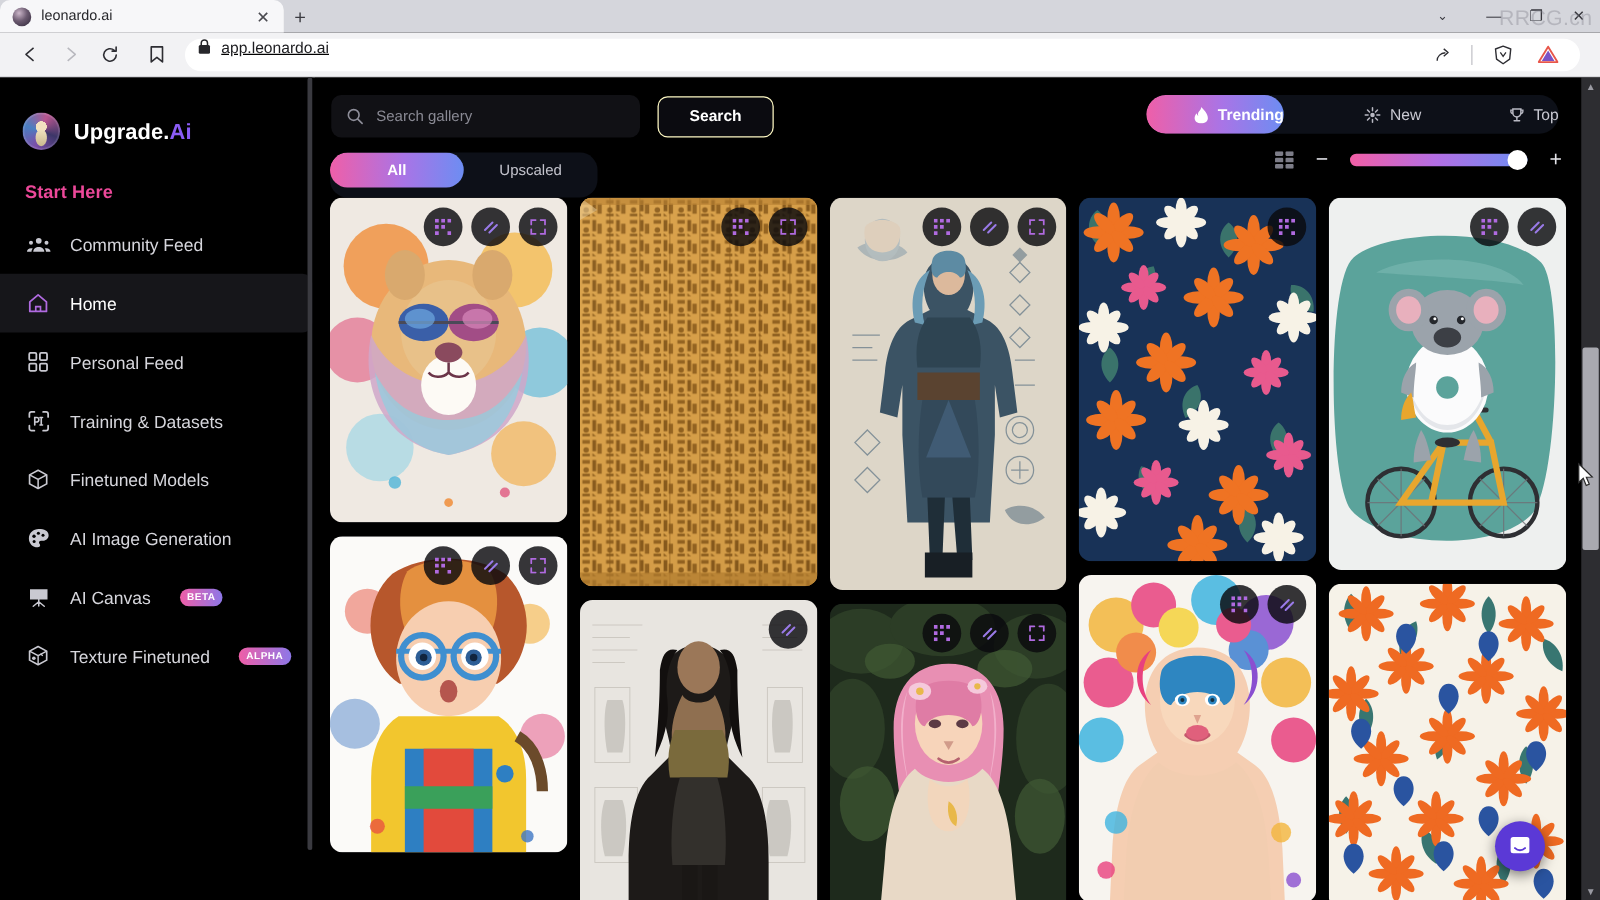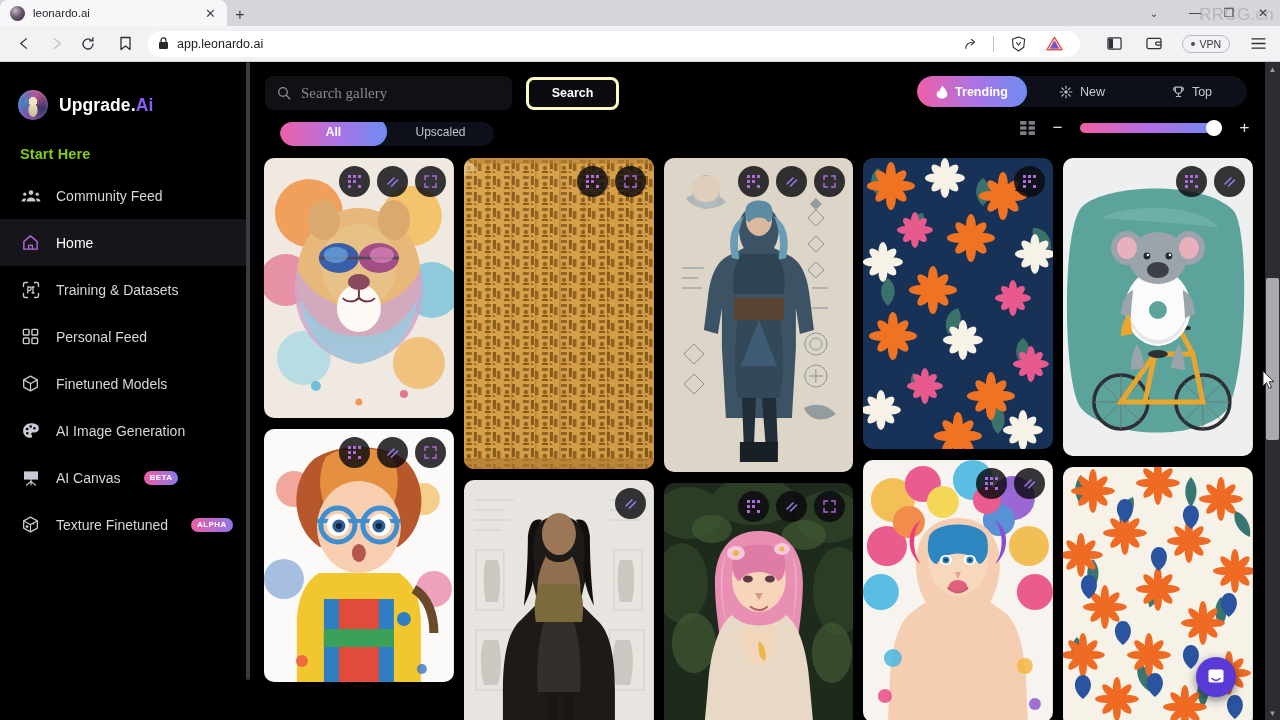--- a/index.html
+++ b/index.html
@@ -66,22 +66,23 @@
     width: 28px; height: 28px; display: flex; align-items: center;
     justify-content: center; border-radius: 4px; color: #2e2e33;
   }
   .nav-btn.disabled { color: #b8b8be; }
   .bookmark-btn {
     width: 26px; height: 28px; display: flex; align-items: center;
     justify-content: center; color: #2e2e33; margin-left: 6px;
   }
   .omnibox {
     flex: 1; height: 26px; background: #fff; border-radius: 13px;
-    display: flex; align-items: center; padding: 0 10px; gap: 8px;
+    display: flex; padding: 0 10px; gap: 8px;
     margin: 0 6px;
+    text-decoration: underline;
   }
   .omni-url { font-size: 12.5px; color: #1d1d20; flex: 1; }
   .omni-right { display: flex; align-items: center; gap: 12px; padding-right: 4px; }
   .tb-icon {
     width: 24px; height: 26px; display: flex; align-items: center;
     justify-content: center; color: #2e2e33;
   }
   .vpn-chip {
     border: 1px solid #b9b9c0; border-radius: 11px; height: 18px;
     display: flex; align-items: center; gap: 4px; padding: 0 8px;
@@ -140,21 +141,21 @@
   }
   .vdiv { width: 1px; height: 19px; background: #33333c; margin: 0 3px; }
   .upgrade-btn {
     flex: 1; height: 29px; border-radius: 15px;
     background: linear-gradient(90deg, #f05fa8 0%, #a974e6 52%, #6d8df2 100%);
     color: #fff; font-size: 12.5px; font-weight: 700;
     display: flex; align-items: center; justify-content: center;
   }
 
   .sec-label {
-    color: #84cc16; font-size: 14.5px; font-weight: 700;
+    color: #ec4899; font-size: 14.5px; font-weight: 700;
     padding: 26px 0 10px 20px; letter-spacing: .1px;
   }
   .nav-item {
     height: 47px; display: flex; align-items: center; gap: 15px;
     padding-left: 20px; color: #d6d6dc; font-size: 14px;
     position: relative;
   }
   .nav-item.active {
     background: #16161a; border-radius: 0 8px 8px 0;
   }
@@ -186,48 +187,48 @@
   .topbar { height: 96px; position: relative; }
   .search-wrap {
     position: absolute; left: 13px; top: 14px;
     display: flex; align-items: center; gap: 14px;
   }
   .search-box {
     width: 247px; height: 34px; background: #111115; border-radius: 8px;
     display: flex; align-items: center; gap: 10px; padding: 0 12px;
   }
   .search-ico { color: #8e8e99; font-size: 13px; display: flex; }
-  .search-ph { color: #8a8a94; font-size: 15px; font-family: Liberation Serif, serif; }
+  .search-ph { color: #8a8a94; font-size: 12px; }
   .search-btn {
     width: 93px; height: 33px; border-radius: 8px;
-    border: 3px solid #fef9c3; background: #0b0b10;
+    border: 1px solid #fef9c3; background: #0b0b10;
     color: #fff; font-size: 12.5px; font-weight: 700;
     display: flex; align-items: center; justify-content: center;
   }
   .pill-group {
-    position: absolute; left: 28px; top: 60px;
-    height: 24px; background: #0d1018; border-radius: 14px;
-    display: flex; align-items: flex-end; overflow: hidden;
+    position: absolute; left: 12px; top: 60px;
+    height: 36px; background: #0d1018; border-radius: 14px;
+    display: flex; align-items: flex-start; overflow: hidden;
   }
   .pill {
     height: 28px; display: flex; align-items: center; justify-content: center;
     font-size: 12px; color: #c3c3cc; padding: 0 10px; min-width: 107px;
   }
   .pill.active {
     background: linear-gradient(90deg,#ef5fa8 0%, #a974e6 55%, #6d8df2 100%);
     color: #fff; font-weight: 700; border-radius: 14px;
   }
   .sort-group {
     position: absolute; right: 18px; top: 14px;
     height: 31px; background: #0d1018; border-radius: 16px;
     display: flex; align-items: center; overflow: hidden;
   }
   .sort-item {
     height: 31px; min-width: 110px; display: flex; align-items: center;
-    justify-content: center; gap: 7px; font-size: 12.5px; color: #c9c9d2;
+    justify-content: flex-end; gap: 7px; font-size: 12.5px; color: #c9c9d2;
   }
   .sort-item.active {
     background: linear-gradient(90deg,#ef5fa8 0%, #a974e6 55%, #6d8df2 100%);
     color: #fff; font-weight: 700; border-radius: 16px;
   }
   .zoom-row {
     position: absolute; right: 14px; top: 57px;
     display: flex; align-items: center; gap: 16px;
   }
   .grid-ico { color: #7d7d88; font-size: 14px; display: flex; }
@@ -359,43 +360,20 @@
             </svg>
         </span>
         <span class="tb-icon">
           <svg width="17" height="15" viewBox="0 0 18 16">
               <path d="M9 1.4 L17 14.6 H1z" fill="none" stroke="#e8564a" stroke-width="1.6" stroke-linejoin="round"></path>
               <path d="M9 4.6 L14.4 13.6 H3.6z" fill="#7b53c6"></path>
             </svg>
         </span>
       </span>
     </div>
-    <div style="display:flex;align-items:center;gap:16px;padding-left:12px">
-      <div class="tb-icon">
-        <svg width="15" height="15" viewBox="0 0 16 16">
-            <rect x="1" y="2" width="14" height="12" rx="1.4" fill="none" stroke="currentColor" stroke-width="1.3"></rect>
-            <rect x="1.8" y="2.8" width="4.6" height="10.4" fill="currentColor"></rect>
-          </svg>
-      </div>
-      <div class="tb-icon">
-        <svg width="16" height="15" viewBox="0 0 17 16">
-            <rect x="1" y="2.5" width="15" height="11" rx="1.8" fill="none" stroke="currentColor" stroke-width="1.3"></rect>
-            <path d="M16 6.5h-4.2a1.6 1.6 0 0 0 0 3.2H16" fill="none" stroke="currentColor" stroke-width="1.3"></path>
-          </svg>
-      </div>
-      <div class="vpn-chip">
-        <span class="vpn-dot"></span>
-        <span>VPN</span>
-      </div>
-      <div class="tb-icon">
-        <svg width="15" height="13" viewBox="0 0 16 14">
-            <path d="M1 2h14M1 7h14M1 12h14" stroke="currentColor" stroke-width="1.4" stroke-linecap="round"></path>
-          </svg>
-      </div>
-    </div>
   </div>
 
   <div class="page">
 
     <div class="sidebar">
       <div class="brand">
         <div class="brand-logo"></div>
         <div class="brand-text"><span>Upgrade.</span><span class="ai">Ai</span></div>
       </div>
 
@@ -421,38 +399,38 @@
           <svg width="19" height="19" viewBox="0 0 20 20">
               <path d="M3 9 L10 3 L17 9 V17 H3z" fill="none" stroke="currentColor" stroke-width="1.5" stroke-linejoin="round"></path>
               <path d="M8 17v-4h4v4" fill="none" stroke="currentColor" stroke-width="1.4"></path>
             </svg>
         </span>
         <span class="nav-label">Home</span>
       </div>
 
       <div class="nav-item">
         <span class="nav-ico">
-          <svg width="20" height="20" viewBox="0 0 20 20">
-              <path d="M6.5 2.5H4.2A1.7 1.7 0 0 0 2.5 4.2v2.3M13.5 2.5h2.3A1.7 1.7 0 0 1 17.5 4.2v2.3M6.5 17.5H4.2a1.7 1.7 0 0 1-1.7-1.7v-2.3M13.5 17.5h2.3a1.7 1.7 0 0 0 1.7-1.7v-2.3" fill="none" stroke="currentColor" stroke-width="1.4" stroke-linecap="round"></path>
-              <path d="M6.8 13V7h1.5a1.8 1.8 0 0 1 0 3.6H6.8M12 7v6M11 7h2M11 13h2" fill="none" stroke="currentColor" stroke-width="1.3" stroke-linecap="round"></path>
-            </svg>
-        </span>
-        <span class="nav-label">Training &amp; Datasets</span>
-      </div>
-
-      <div class="nav-item">
-        <span class="nav-ico">
           <svg width="19" height="19" viewBox="0 0 20 20">
               <rect x="2.5" y="2.5" width="6" height="6" rx="1" fill="none" stroke="currentColor" stroke-width="1.5"></rect>
               <rect x="11.5" y="2.5" width="6" height="6" rx="1" fill="none" stroke="currentColor" stroke-width="1.5"></rect>
               <rect x="2.5" y="11.5" width="6" height="6" rx="1" fill="none" stroke="currentColor" stroke-width="1.5"></rect>
               <rect x="11.5" y="11.5" width="6" height="6" rx="1" fill="none" stroke="currentColor" stroke-width="1.5"></rect>
             </svg>
         </span>
         <span class="nav-label">Personal Feed</span>
+      </div>
+
+      <div class="nav-item">
+        <span class="nav-ico">
+          <svg width="20" height="20" viewBox="0 0 20 20">
+              <path d="M6.5 2.5H4.2A1.7 1.7 0 0 0 2.5 4.2v2.3M13.5 2.5h2.3A1.7 1.7 0 0 1 17.5 4.2v2.3M6.5 17.5H4.2a1.7 1.7 0 0 1-1.7-1.7v-2.3M13.5 17.5h2.3a1.7 1.7 0 0 0 1.7-1.7v-2.3" fill="none" stroke="currentColor" stroke-width="1.4" stroke-linecap="round"></path>
+              <path d="M6.8 13V7h1.5a1.8 1.8 0 0 1 0 3.6H6.8M12 7v6M11 7h2M11 13h2" fill="none" stroke="currentColor" stroke-width="1.3" stroke-linecap="round"></path>
+            </svg>
+        </span>
+        <span class="nav-label">Training &amp; Datasets</span>
       </div>
 
       <div class="nav-item">
         <span class="nav-ico">
           <svg width="19" height="19" viewBox="0 0 20 20">
               <path d="M10 2.3 L17.2 6.2 V13.8 L10 17.7 L2.8 13.8 V6.2z" fill="none" stroke="currentColor" stroke-width="1.4" stroke-linejoin="round"></path>
               <path d="M2.8 6.2 L10 10.1 L17.2 6.2 M10 10.1 V17.7" fill="none" stroke="currentColor" stroke-width="1.3"></path>
             </svg>
         </span>
         <span class="nav-label">Finetuned Models</span>

